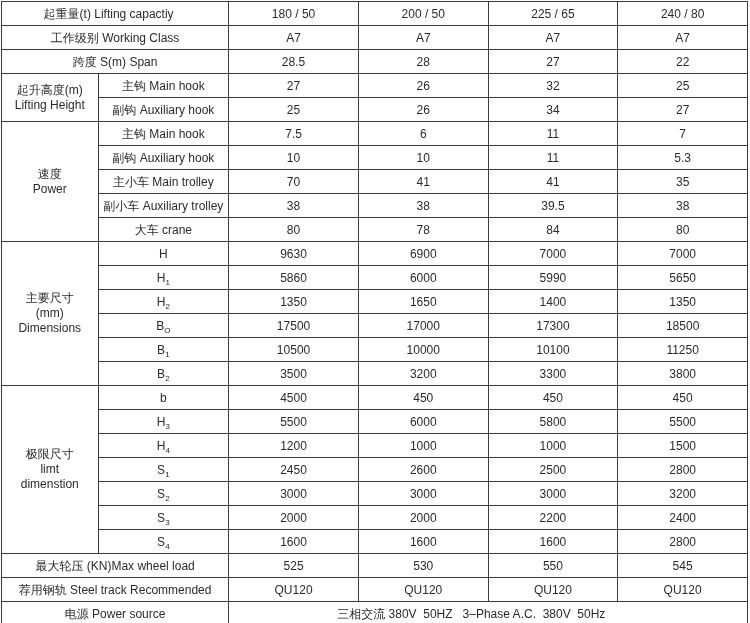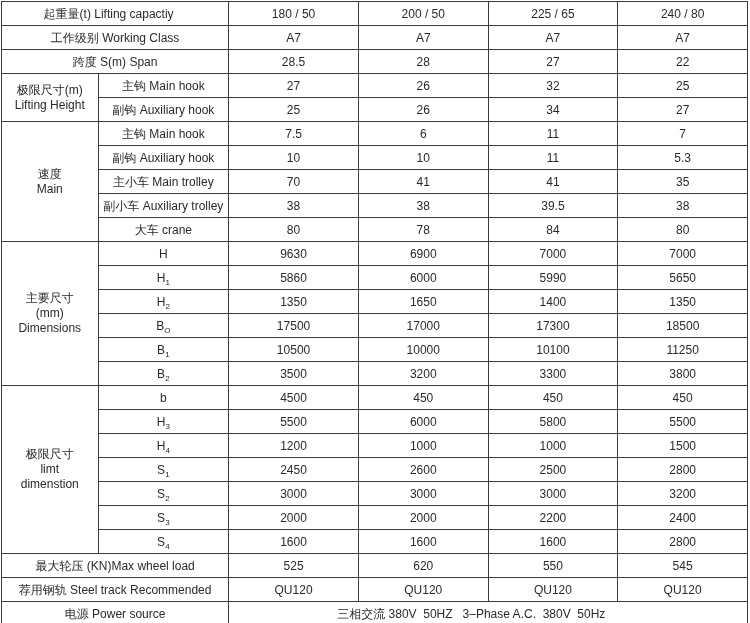--- a/index.html
+++ b/index.html
@@ -64,41 +64,41 @@
     <tr>
       <td colspan="2">跨度 S(m) Span</td>
       <td>28.5</td>
       <td>28</td>
       <td>27</td>
       <td>22</td>
     </tr>
 
     <tr>
       <td rowspan="2" class="group">
-        <div>极限尺寸(m)</div>
+        <div>起升高度(m)</div>
         <div>Lifting Height</div>
       </td>
       <td>主钩 Main hook</td>
       <td>27</td>
       <td>26</td>
       <td>32</td>
       <td>25</td>
     </tr>
     <tr>
       <td>副钩 Auxiliary hook</td>
       <td>25</td>
       <td>26</td>
       <td>34</td>
       <td>27</td>
     </tr>
 
     <tr>
       <td rowspan="5" class="group">
         <div>速度</div>
-        <div>Main</div>
+        <div>Power</div>
       </td>
       <td>主钩 Main hook</td>
       <td>7.5</td>
       <td>6</td>
       <td>11</td>
       <td>7</td>
     </tr>
     <tr>
       <td>副钩 Auxiliary hook</td>
       <td>10</td>
@@ -227,21 +227,21 @@
       <td><span>S</span><sub>4</sub></td>
       <td>1600</td>
       <td>1600</td>
       <td>1600</td>
       <td>2800</td>
     </tr>
 
     <tr>
       <td colspan="2">最大轮压 (KN)Max wheel load</td>
       <td>525</td>
-      <td>620</td>
+      <td>530</td>
       <td>550</td>
       <td>545</td>
     </tr>
 
     <tr>
       <td colspan="2">荐用钢轨 Steel track Recommended</td>
       <td>QU120</td>
       <td>QU120</td>
       <td>QU120</td>
       <td>QU120</td>

